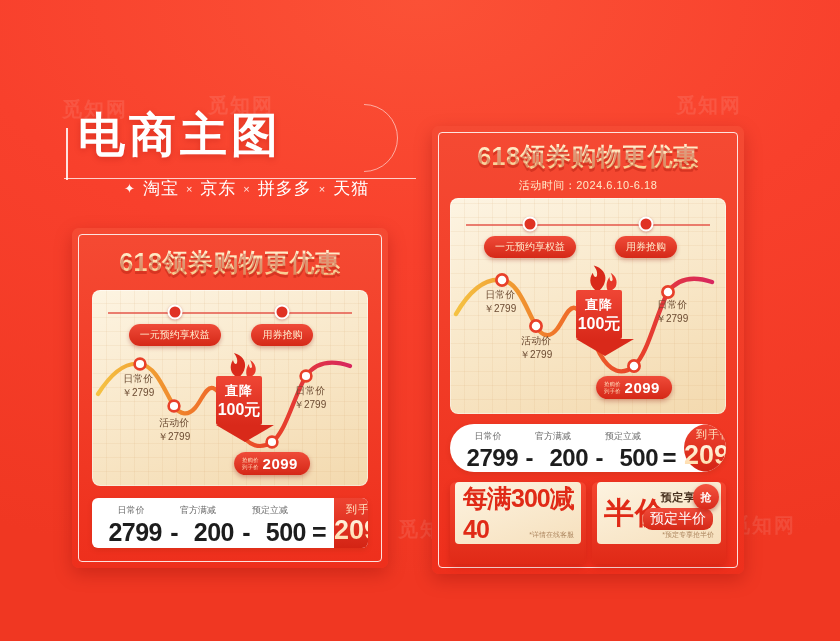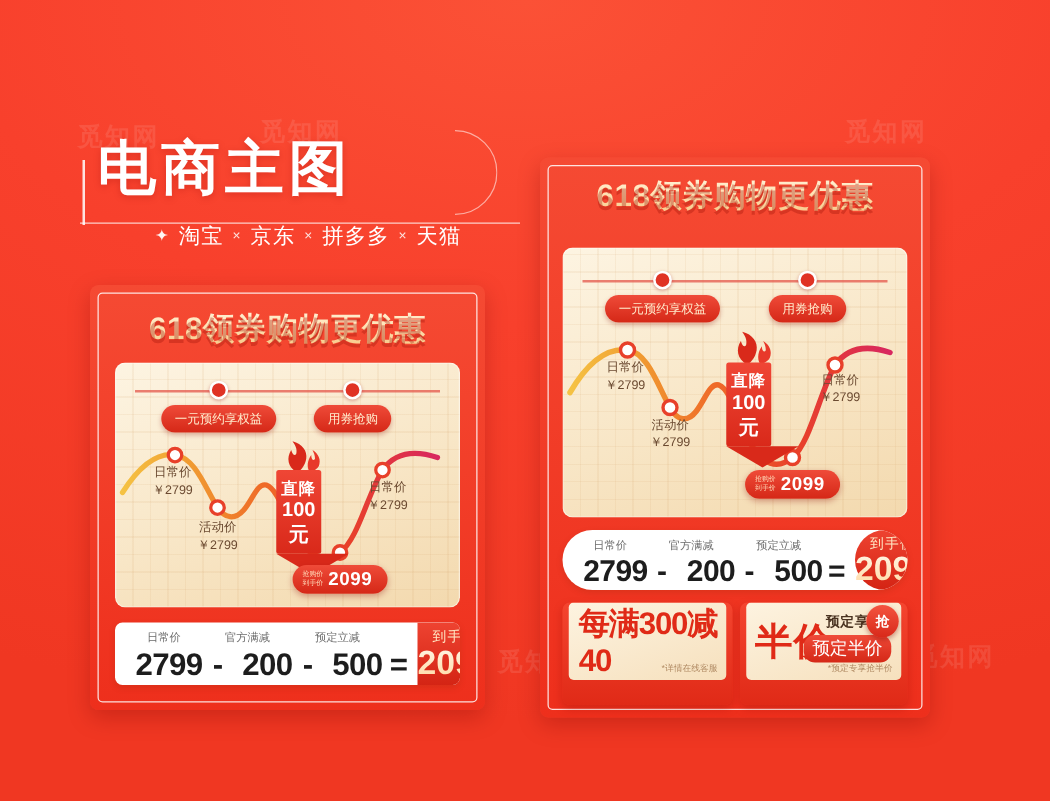--- a/index.html
+++ b/index.html
@@ -63,21 +63,21 @@
      background:linear-gradient(180deg,#ef4b39,#d52817);color:#ffeccd;
      font-size:10px;padding:4px 11px;border-radius:11px;white-space:nowrap;
      box-shadow:0 2px 4px rgba(140,10,0,.3);}
   
   .chartSvg{position:absolute;overflow:visible;}
   .ptLabel{position:absolute;text-align:center;color:#6b4a31;font-size:10px;line-height:1.35;white-space:nowrap;}
   .ptLabel b{font-weight:400;display:block;}
   
   .dropBadge{position:absolute;width:62px;text-align:center;}
   .flameSvg{display:block;margin:0 auto -2px;}
-  .arrowBox{position:relative;width:36px;margin:0 auto;}
+  .arrowBox{position:relative;width:46px;margin:0 auto;}
   .arrowBody{background:linear-gradient(180deg,#ef4635,#d9291a);color:#fff;
      padding:6px 0 4px;border-radius:2px;}
   .arrowBody .l1{font-size:13px;font-weight:700;letter-spacing:1px;}
   .arrowBody .l2{font-size:16px;font-weight:700;}
   .arrowTip{width:0;height:0;margin:0 auto;
      border-left:29px solid transparent;border-right:29px solid transparent;
      border-top:17px solid #d9291a;}
   
   .curveTag{position:absolute;transform:translateX(-50%);
      display:flex;align-items:center;gap:4px;
@@ -248,20 +248,21 @@
         <div class="big">2099</div>
       </div>
     </div>
   </div>
 
   <div class="card" id="cardRight">
     <div class="cardInner"></div>
 
     <div class="cardHead" style="top:14px;">
       <div class="headTitle">618领券购物更优惠</div>
+      <div class="headSub">活动时间：2024.6.10-6.18</div>
     </div>
 
     <div class="panel" style="left:18px;top:72px;right:18px;height:216px;">
       <div class="tl" style="left:16px;right:16px;top:26px;"></div>
       <div class="tlDot" style="left:29%;top:26px;"></div>
       <div class="tlDot" style="left:71%;top:26px;"></div>
       <div class="pill" style="left:29%;top:38px;">一元预约享权益</div>
       <div class="pill" style="left:71%;top:38px;">用券抢购</div>
 
       <svg class="chartSvg" style="left:0;top:66px;" width="276" height="136" viewBox="0 0 276 136">

